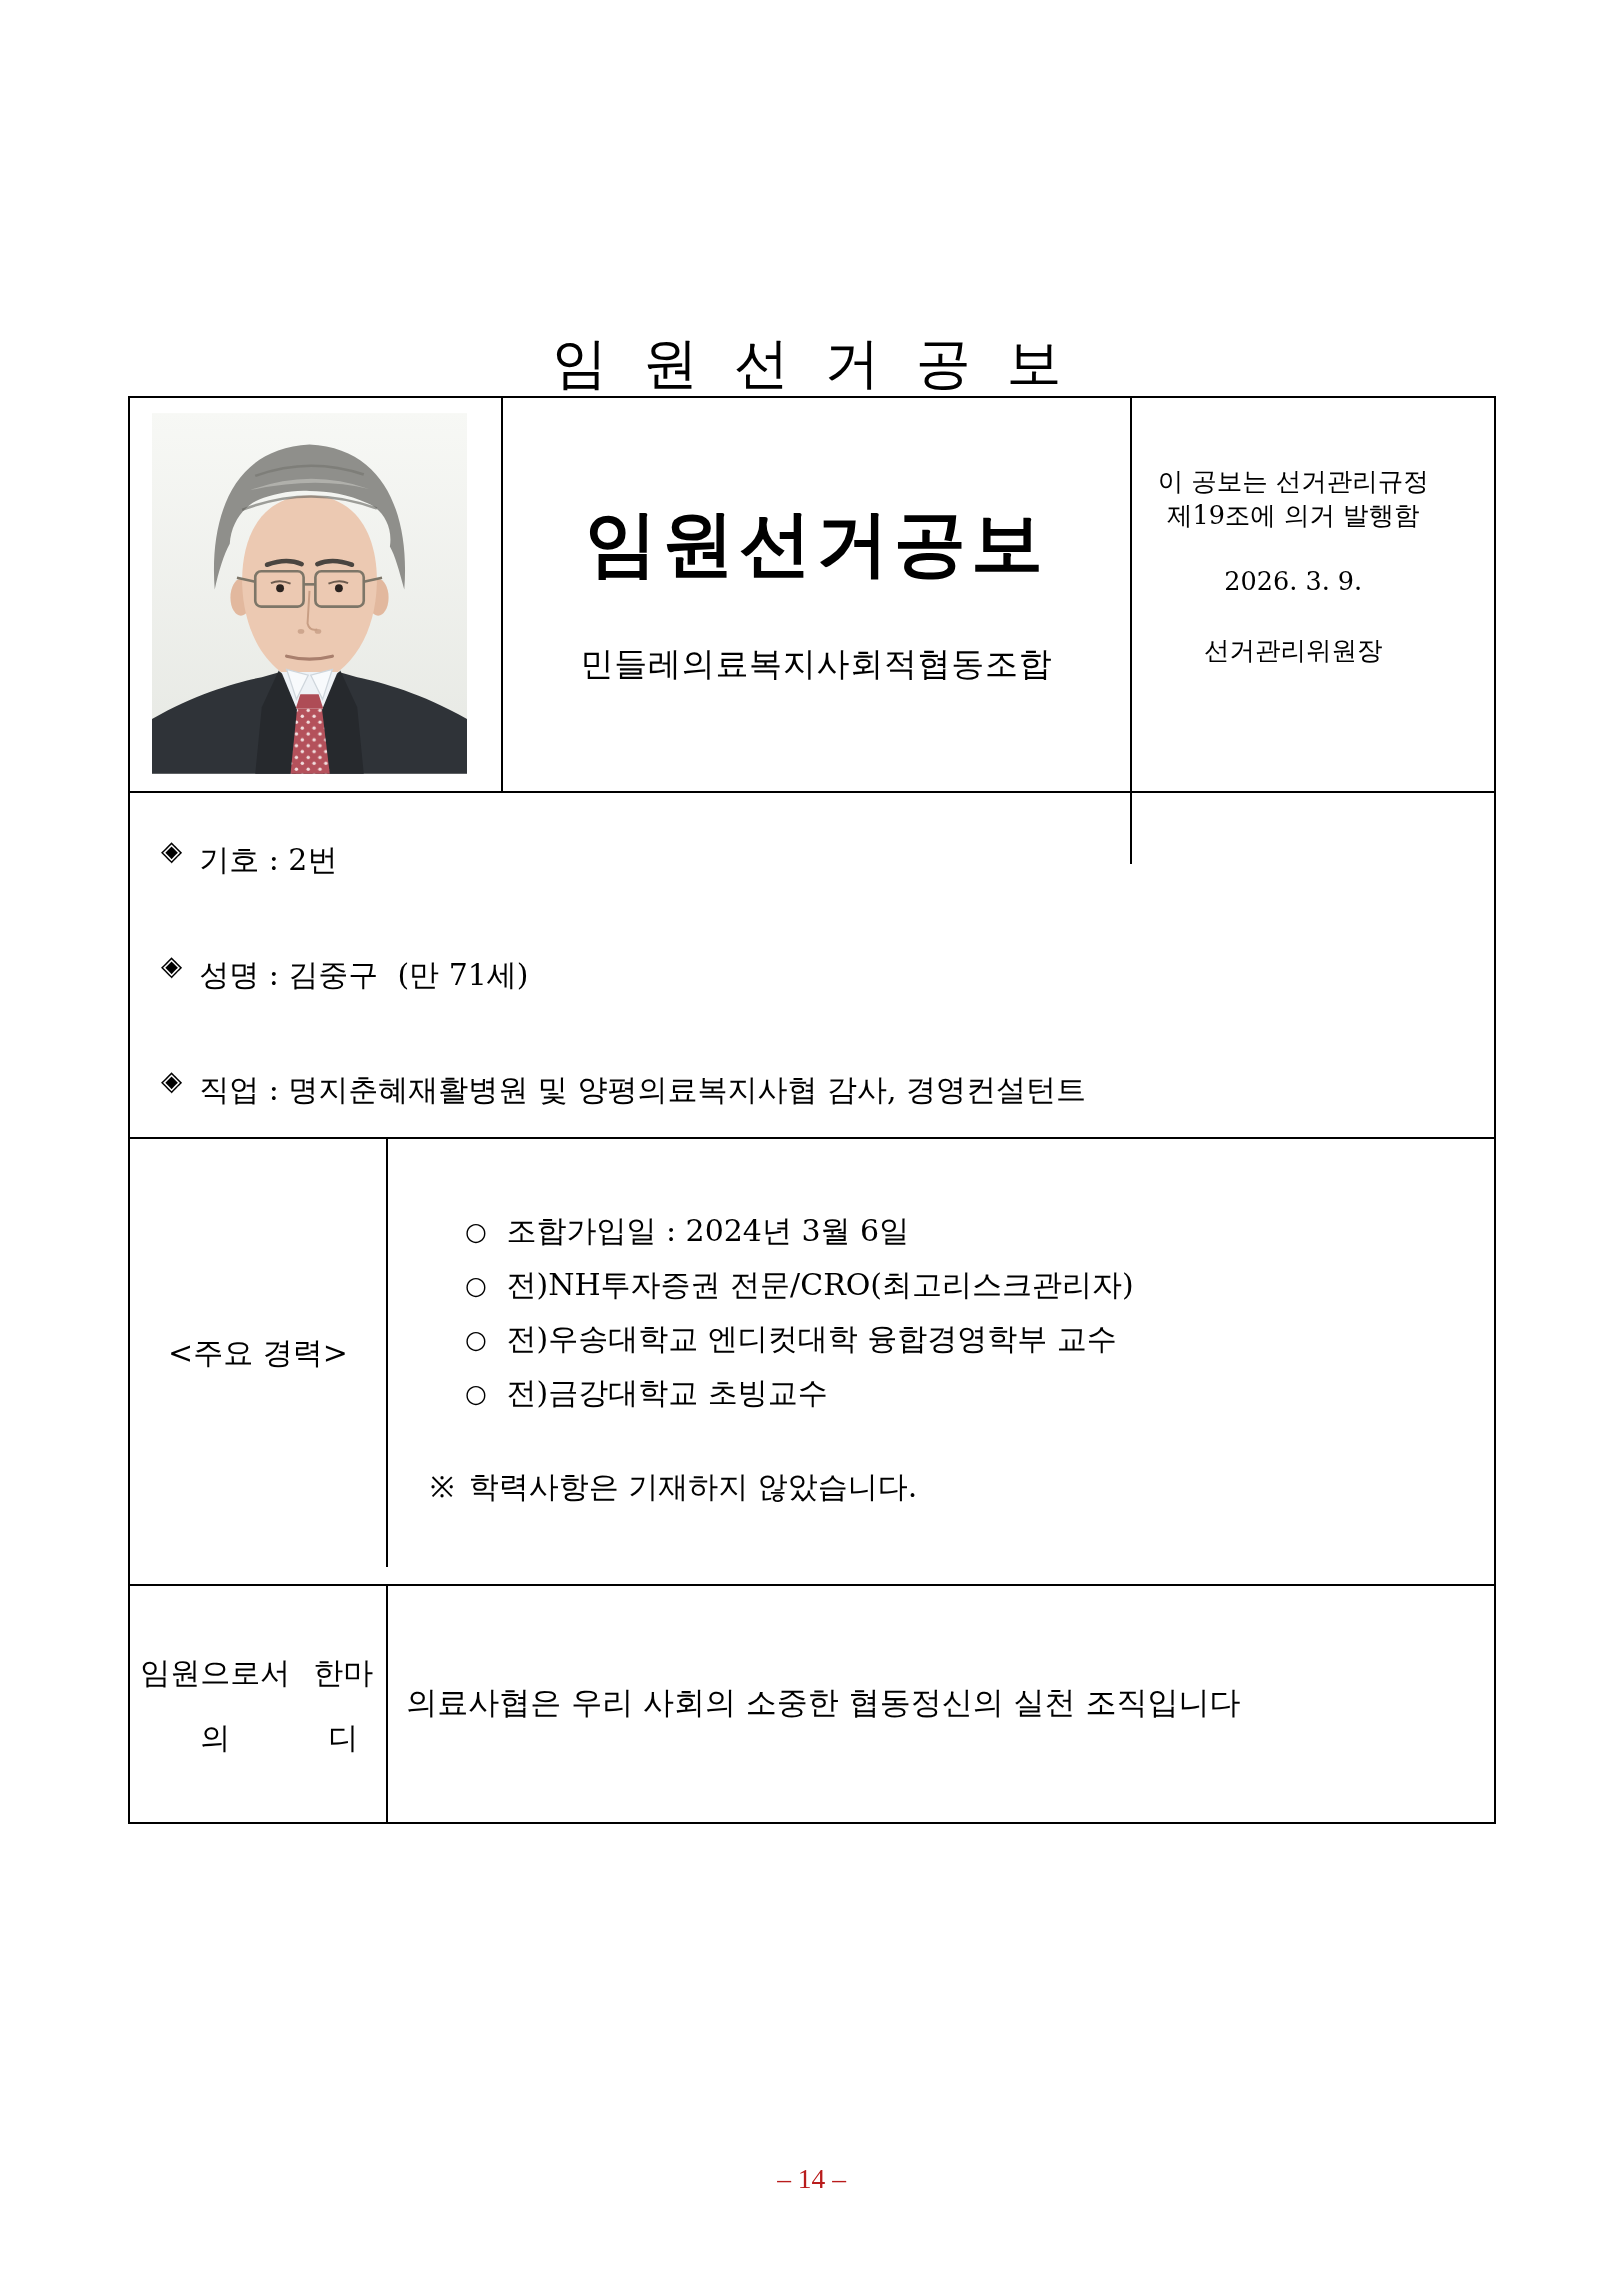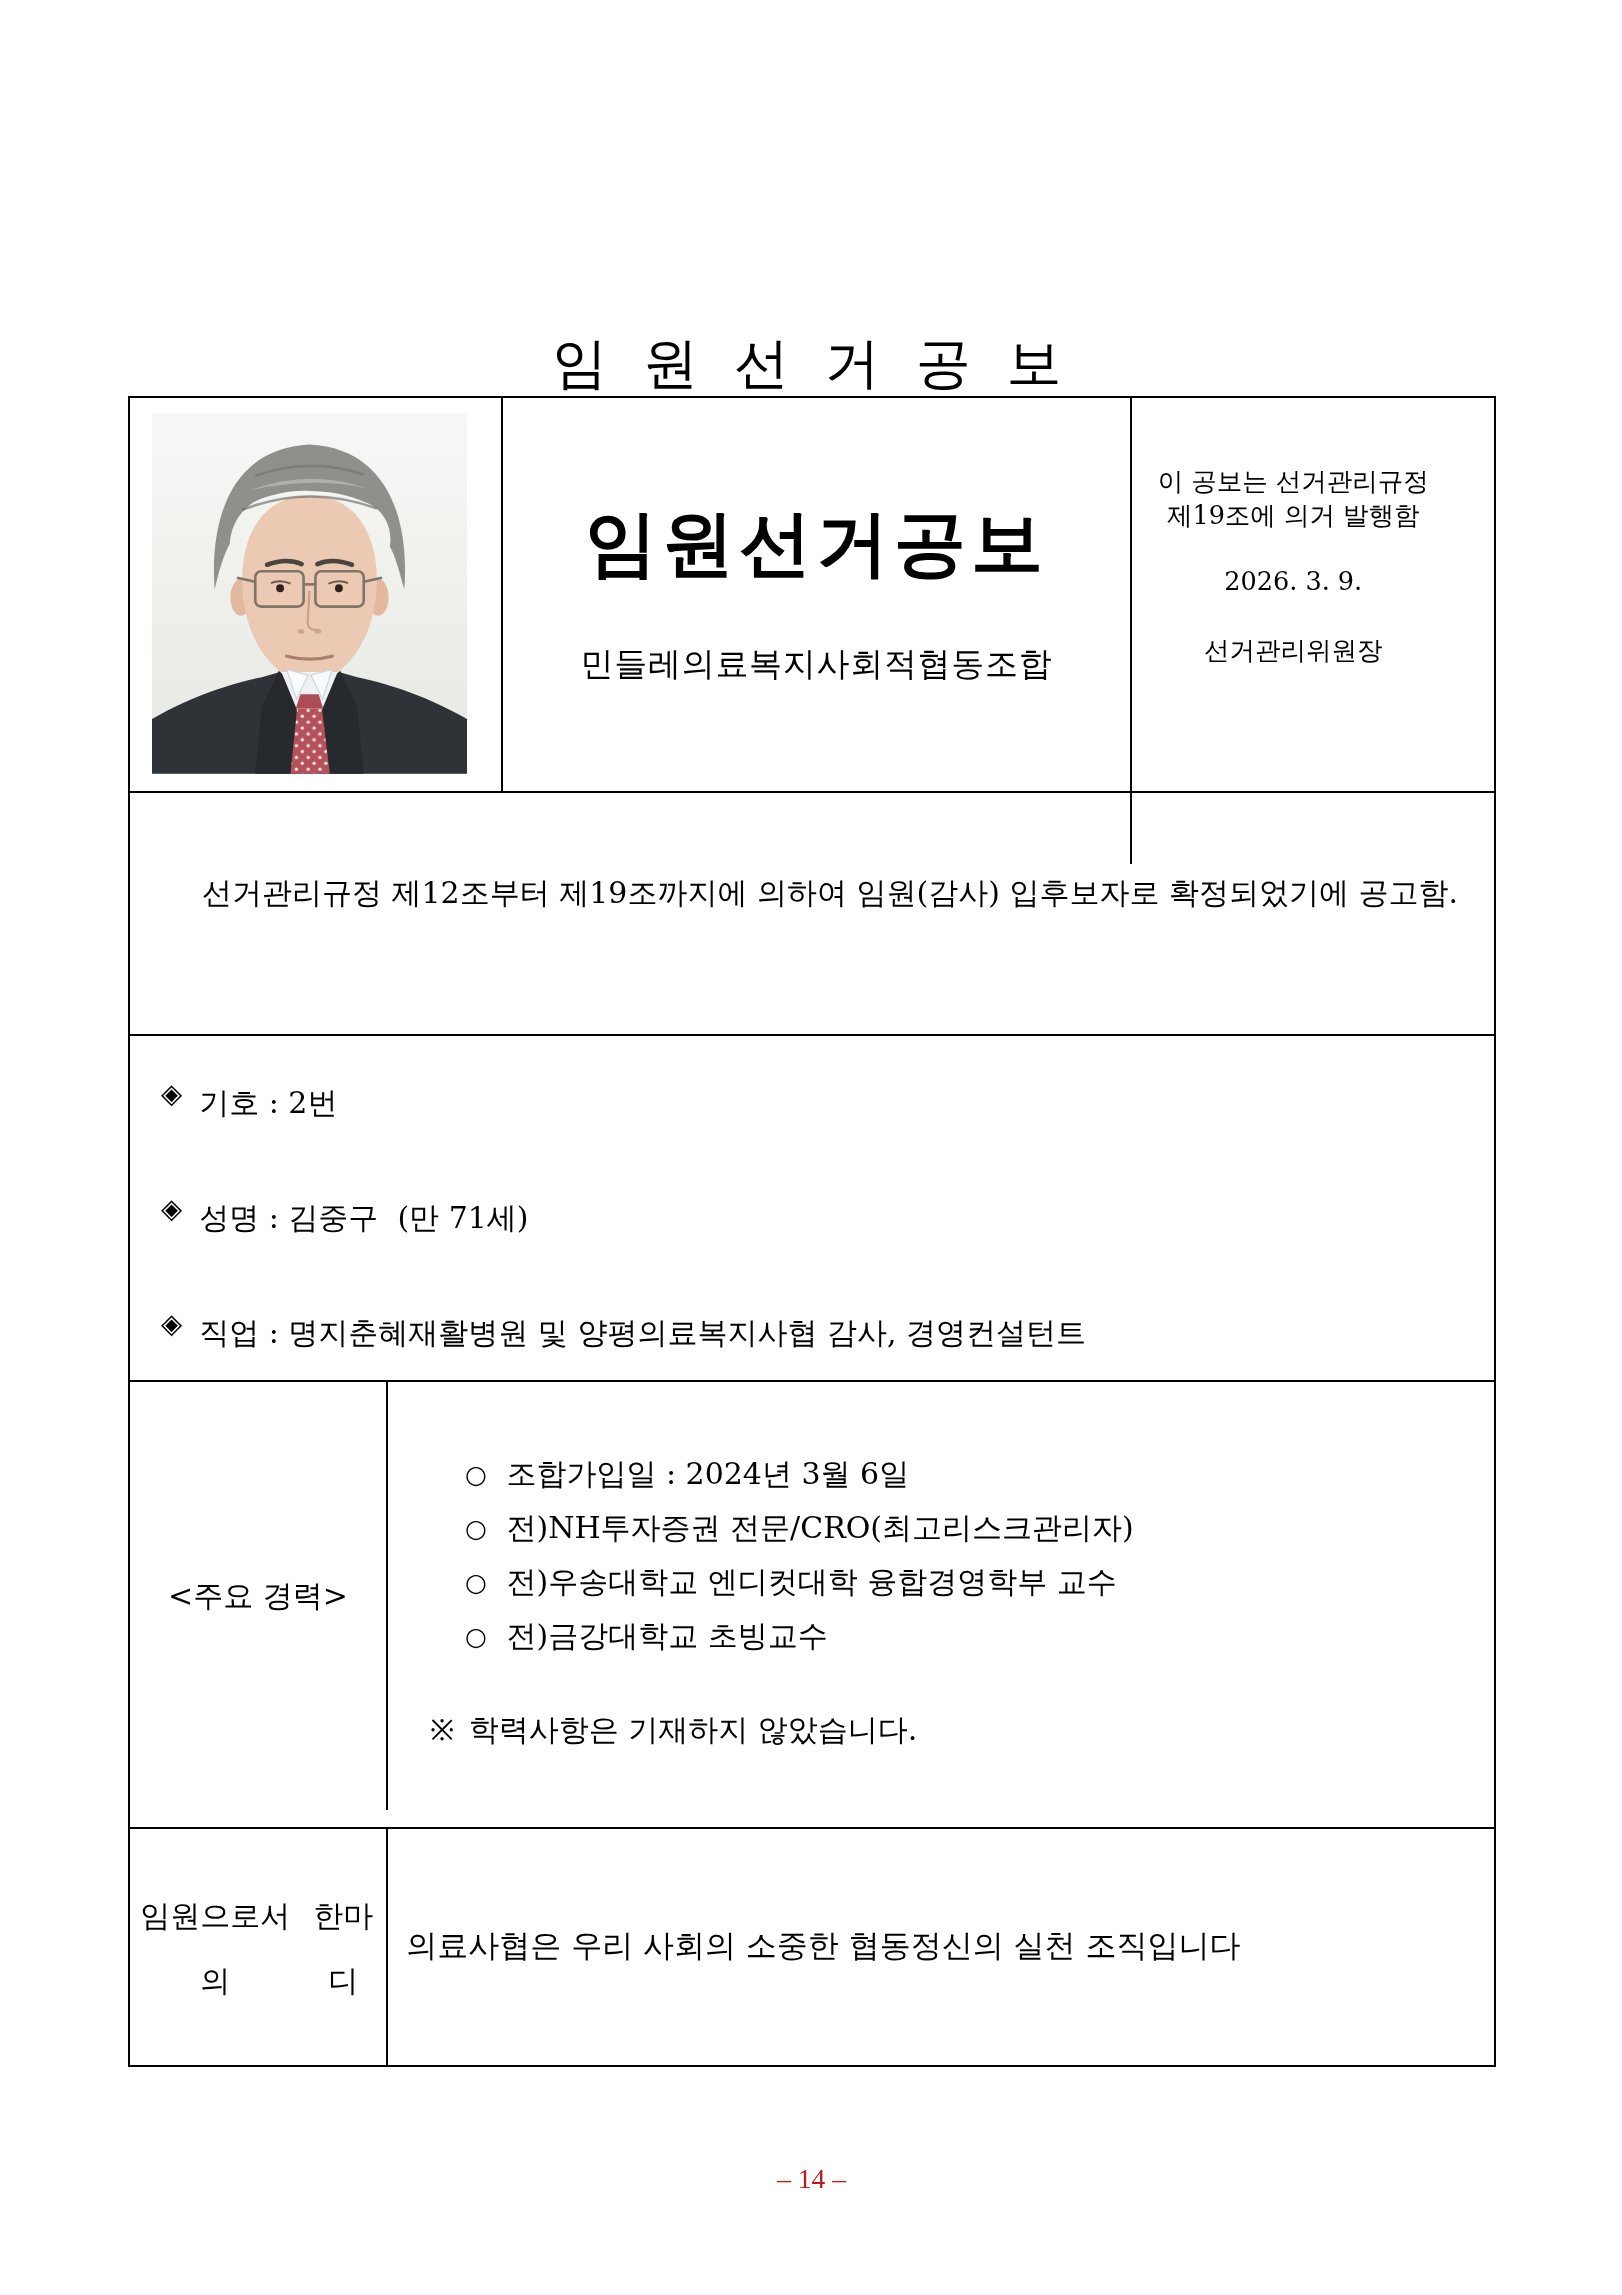--- a/index.html
+++ b/index.html
@@ -173,25 +173,20 @@
       <div class="cell issue-cell">
         <div class="issue-note">
           <div>이 공보는 선거관리규정</div>
           <div>제19조에 의거 발행함</div>
         </div>
         <div class="issue-date">2026. 3. 9.</div>
         <div class="issuer">선거관리위원장</div>
       </div>
     </div>
 
-    <div class="row notice-row">
-      <div class="cell notice-cell">
-        <p class="notice-text">선거관리규정 제12조부터 제19조까지에 의하여 임원(감사) 입후보자로 확정되었기에 공고함.</p>
-      </div>
-    </div>
 
     <div class="row candidate-row">
       <div class="cell candidate-cell">
         <div class="cand-line">
           <span class="diamond">◈</span>
           <span class="cand-text">기호 : 2번</span>
         </div>
         <div class="cand-line">
           <span class="diamond">◈</span>
           <span class="cand-text">성명 : 김중구  (만 71세)</span>

